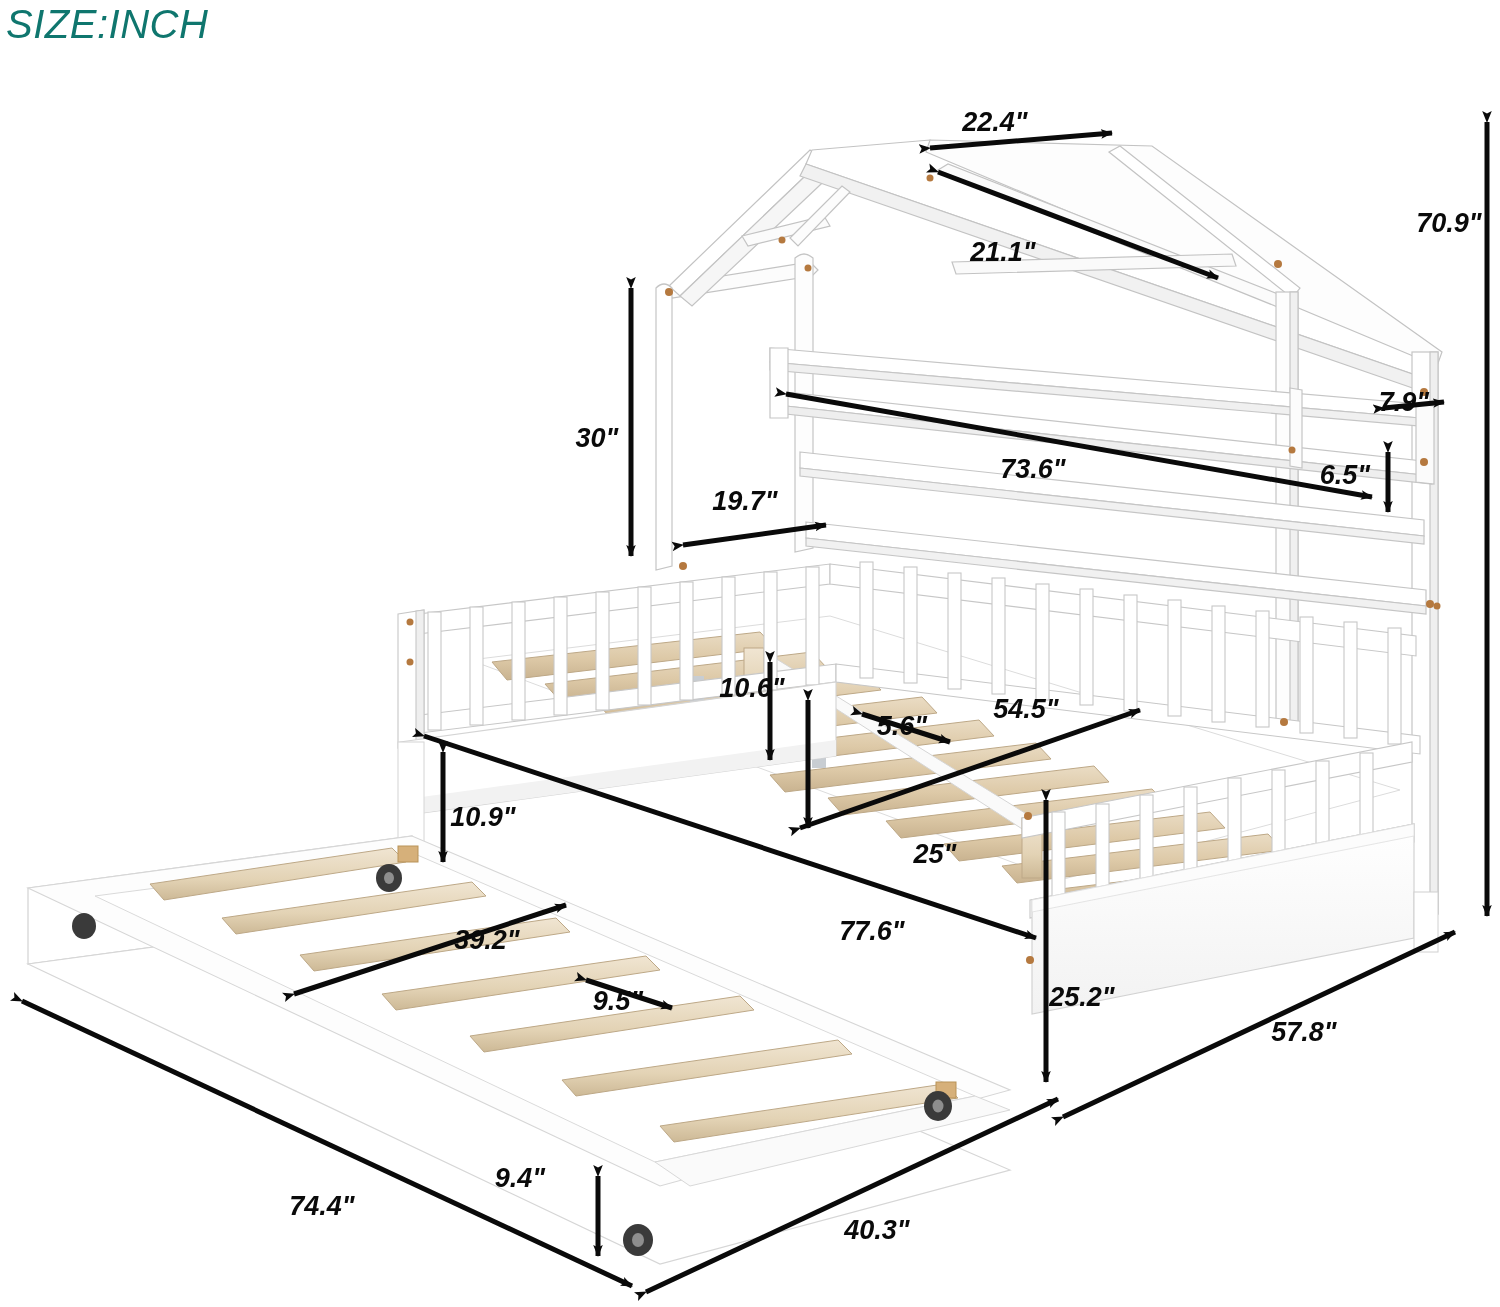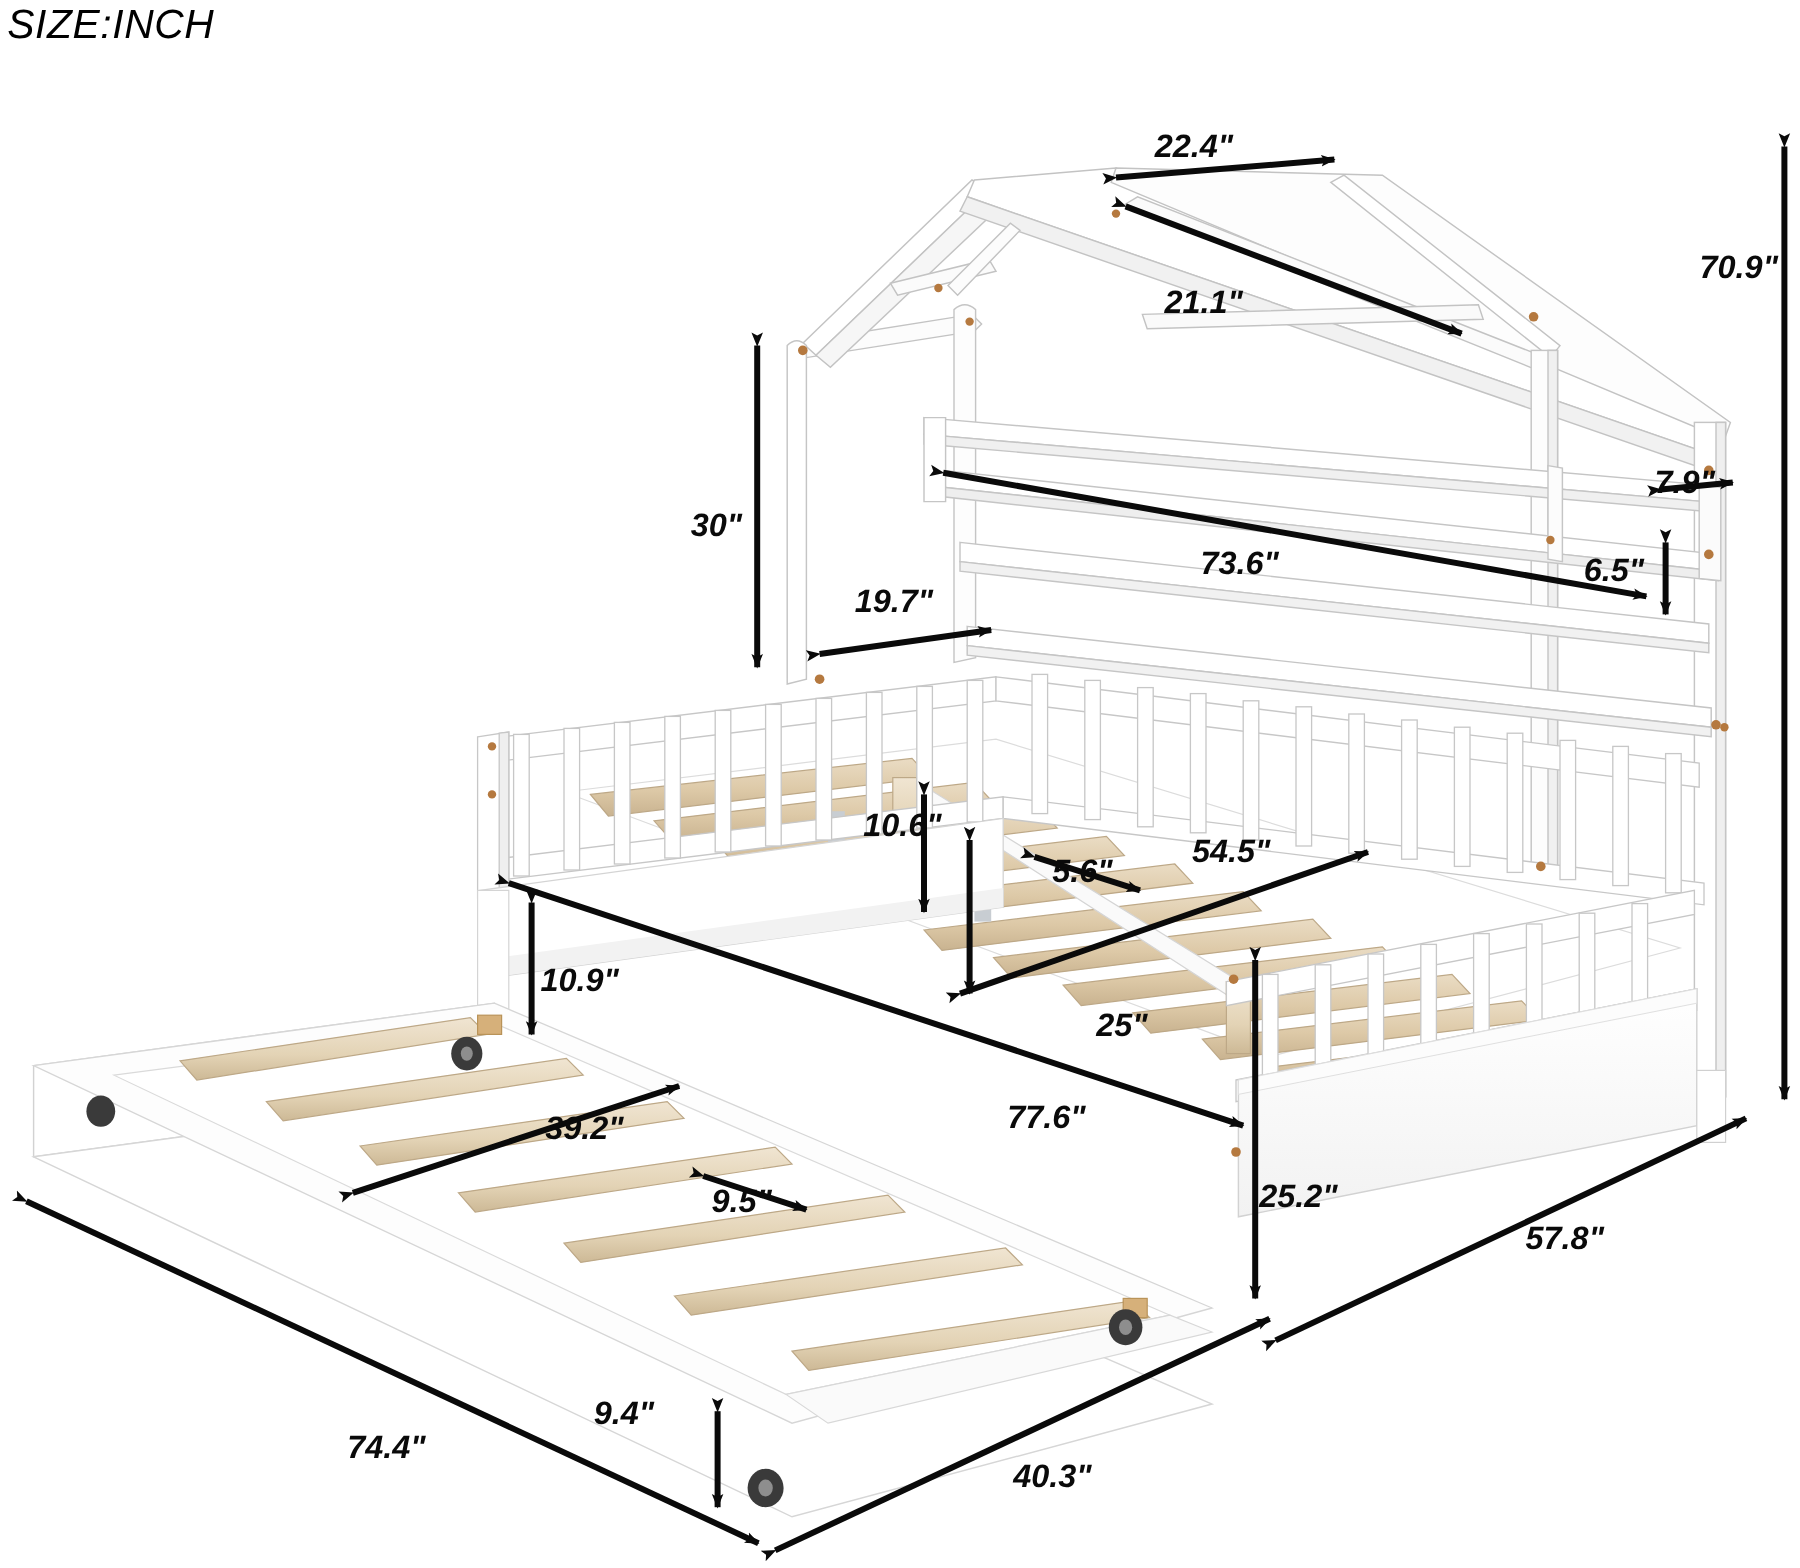--- a/index.html
+++ b/index.html
@@ -5,22 +5,22 @@
   * { margin:0; padding:0; box-sizing:border-box; }
   html, body {
     width:1500px; height:1307px;
     background:#ffffff;
     font-family:"Liberation Sans", sans-serif;
     overflow:hidden;
   }
   #stage { position:relative; width:1500px; height:1307px; background:#fff; }
   #title {
     position:absolute; left:6px; top:2px;
-    font-size:34px; font-style:italic; font-weight:400;
-    color:#000000; letter-spacing:0.5px; white-space:nowrap;
+    font-size:40px; font-style:italic; font-weight:400;
+    color:#0f766e; letter-spacing:0.5px; white-space:nowrap;
   }
   svg#scene { position:absolute; left:0; top:0; width:1500px; height:1307px; display:block; }
   .dimtext {
     font-family:"Liberation Sans", sans-serif;
     font-style:italic; font-weight:700; fill:#0a0a0a;
     font-size:27px;
   }
 </style>
 </head>
 <body>

